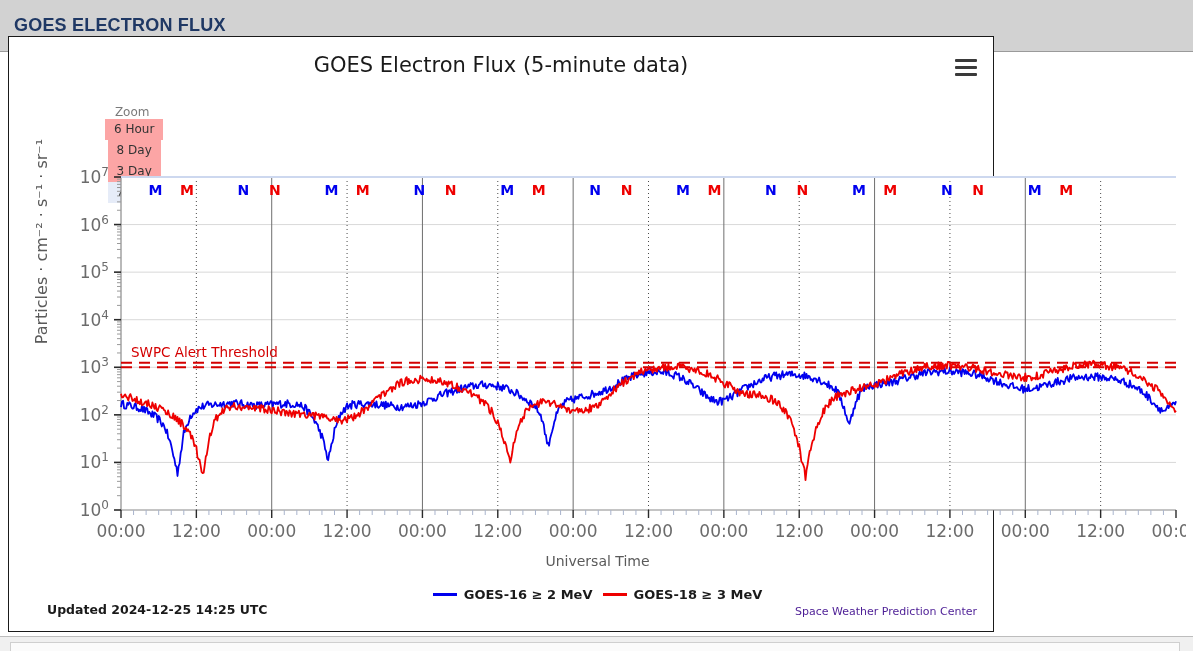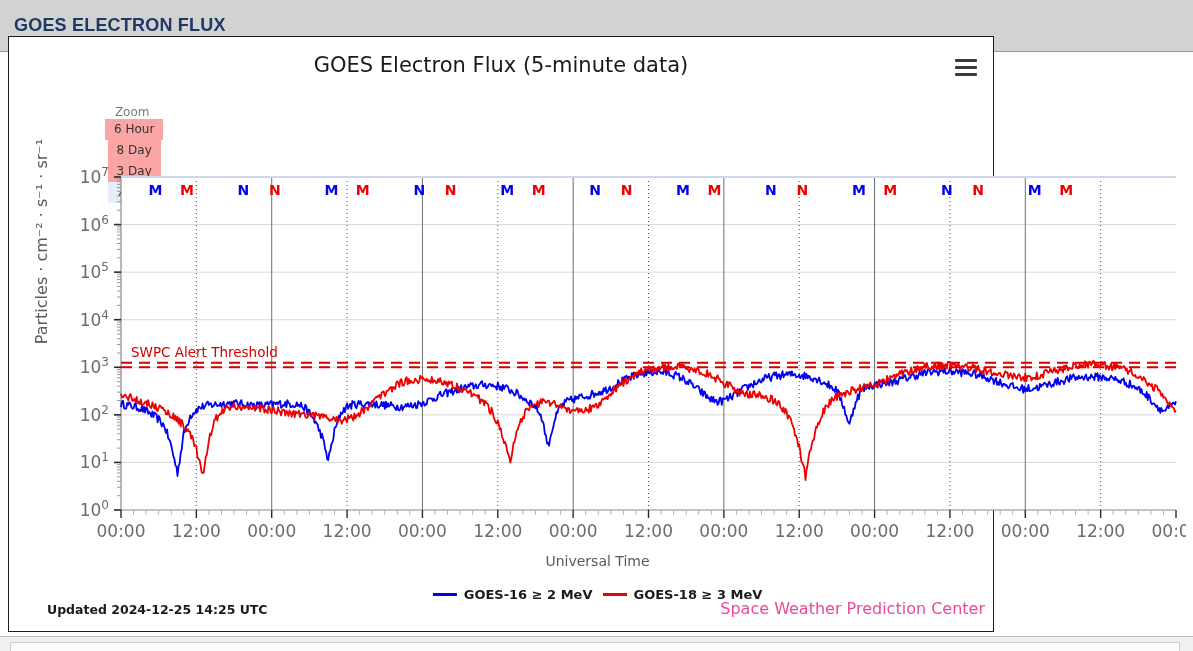--- a/index.html
+++ b/index.html
@@ -173,24 +173,24 @@
     left: 20px;
     bottom: 14px;
     font-size: 12.5px;
     font-weight: bold;
     color: #1a1a1a;
     font-family: "DejaVu Sans", sans-serif;
     margin-left: 18px;
   }
   #credit-text {
     position: absolute;
-    right: 8px;
+    right: 16px;
     bottom: 13px;
-    font-size: 16px;
-    color: #ec4899;
+    font-size: 11px;
+    color: #4c1d95;
     font-family: "DejaVu Sans", sans-serif;
   }
 
   
   #bottom-strip {
     position: absolute;
     left: 0;
     bottom: 0;
     width: 1193px;
     height: 15px;

